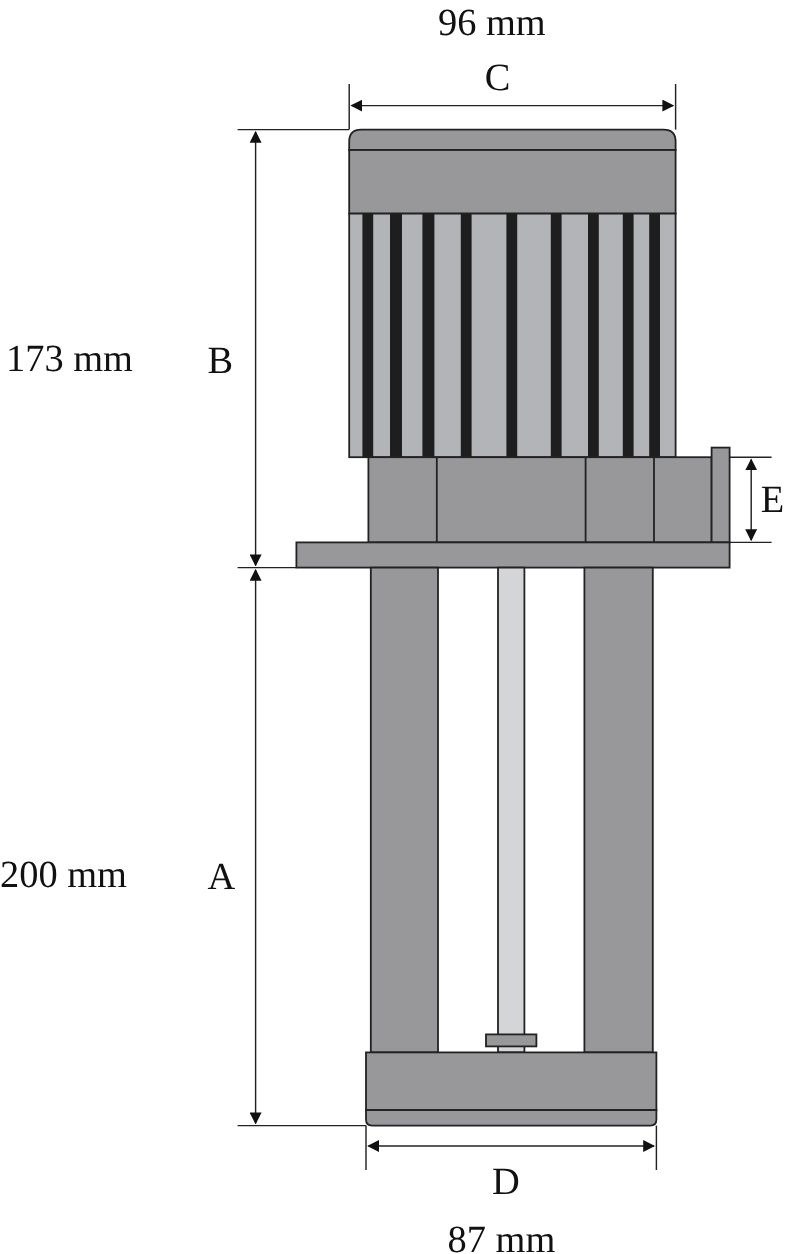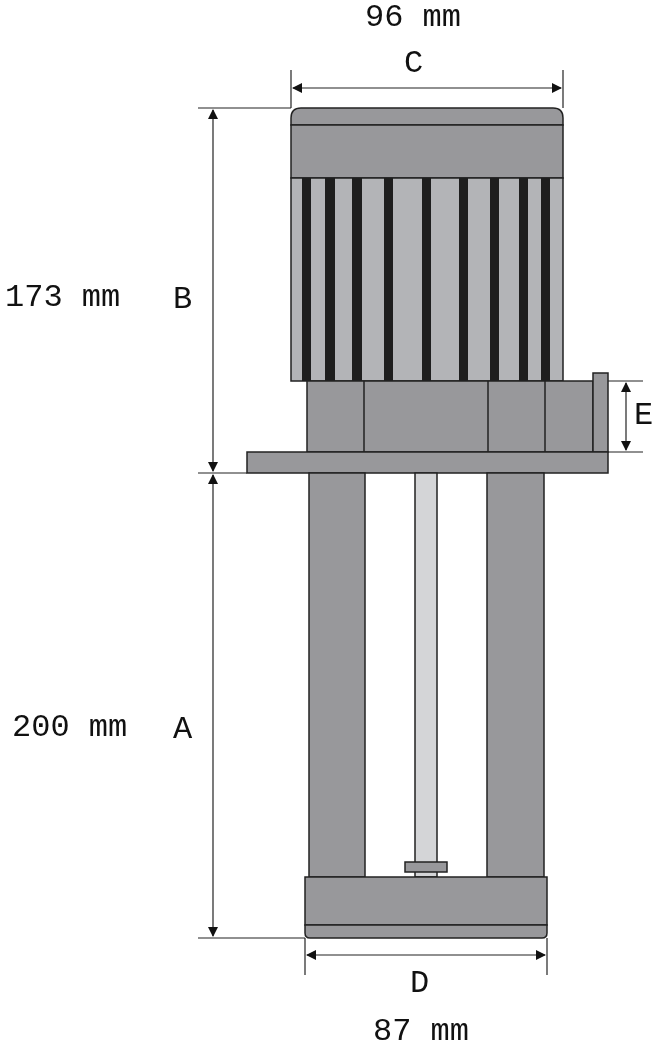--- a/index.html
+++ b/index.html
@@ -1,18 +1,18 @@
 <!DOCTYPE html>
 <html><head>
 <meta charset="utf-8">
 <style>
   html, body { margin: 0; padding: 0; background: #ffffff; }
   body { width: 657px; height: 1045px; position: relative; overflow: hidden; font-family: "Liberation Sans", sans-serif; }
   svg { position: absolute; left: 0; top: 0; }
-  .lbl { position: absolute; font-family: Liberation Mono, monospace; color: #111; font-size: 32px; line-height: 1; white-space: nowrap; }
+  .lbl { position: absolute; font-family: Liberation Serif, serif; color: #111; font-size: 32px; line-height: 1; white-space: nowrap; }
 </style>
 </head>
 <body>
 
 <svg width="657" height="1045" viewBox="0 0 657 1045">
   <defs>
     <marker id="arr" markerWidth="10" markerHeight="10" refX="9" refY="5" orient="auto-start-reverse" markerUnits="userSpaceOnUse">
       <path d="M0,0 L10,5 L0,10 z" fill="#111"></path>
     </marker>
   </defs>
@@ -87,17 +87,17 @@
 </svg>
 
 <div class="lbl" style="left:365px; top:2px;">96 mm</div>
 <div class="lbl" style="left:404px; top:48px;">C</div>
 
 <div class="lbl" style="left:5px; top:282px;">173 mm</div>
 <div class="lbl" style="left:173px; top:284px;">B</div>
 
 <div class="lbl" style="left:634px; top:400px;">E</div>
 
-<div class="lbl" style="left:12px; top:712px;">200 mm</div>
+<div class="lbl" style="left:0; top:712px;">200 mm</div>
 <div class="lbl" style="left:173px; top:714px;">A</div>
 
 <div class="lbl" style="left:410px; top:968px;">D</div>
 <div class="lbl" style="left:373px; top:1016px;">87 mm</div>
 
 </body></html>

